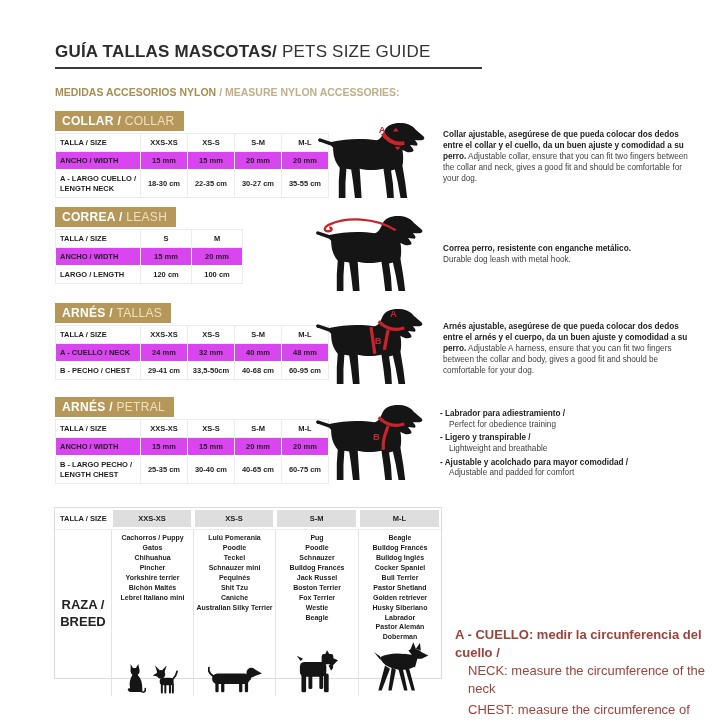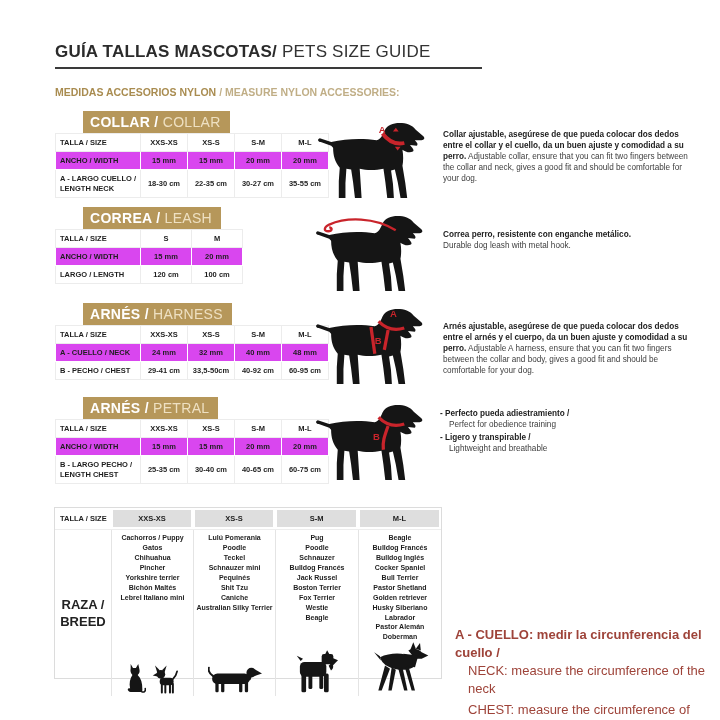--- a/index.html
+++ b/index.html
@@ -7,22 +7,22 @@
         font-family:"Liberation Sans","DejaVu Sans",sans-serif;color:#222;text-decoration:underline;}
 
   
   .title{position:absolute;left:55px;top:42px;font-size:17px;font-weight:bold;color:#2b2b2b;
          border-bottom:2px solid #3a3a3a;padding:0 52px 5px 0;letter-spacing:.2px;white-space:nowrap;}
   .title .t-en{font-weight:normal;color:#333;}
   .subtitle{position:absolute;left:55px;top:86px;font-size:10.5px;font-weight:bold;color:#a98c50;white-space:nowrap;}
   .subtitle .s-en{color:#c0ae86;text-align:right;}
 
   
-  .badge{position:absolute;left:55px;background:#b6975a;color:#fff;font-size:14px;font-weight:bold;
-         padding:3px 9px 3px 7px;letter-spacing:.3px;white-space:nowrap;margin-left:28px;}
+  .badge{position:absolute;left:55px;background:#b6975a;color:#fff;font-size:12px;font-weight:bold;
+         padding:3px 9px 3px 7px;letter-spacing:.3px;white-space:nowrap;}
   .badge .b-en{color:#eee0c2;font-weight:normal;}
 
   
   .spec-table{position:absolute;border-collapse:collapse;font-size:7.5px;color:#1e1e1e;}
   .spec-table th,.spec-table td{border:1px solid #ececec;font-weight:bold;text-align:center;
          padding:1px 2px;height:15px;background:#fff;}
   .spec-table .lbl{text-align:left;width:78px;padding-left:4px;line-height:1.25;}
   .spec-table .v4{width:42px;}
   .spec-table .v2{width:46px;}
   .spec-table tr.shaded th,.spec-table tr.shaded td{background:#d946ef;border-color:#fff;}
@@ -145,27 +145,27 @@
       <td>100 cm</td>
     </tr>
   </tbody>
     </table>
   <div class="dog-fig" style="left:314px;top:215px">
     <svg viewBox="0 0 120 84" width="114" height="80">
       <use href="#dog"></use>
       <path d="M86 16 C64 2 34 2 16 10 C10 13 10 17 15 17 C19 17 20 13 16 13" fill="none" stroke="#c9242b" stroke-width="2.4"></path>
     </svg>
   </div>
-  <div class="desc" style="top:230px">
+  <div class="desc" style="top:244px">
     <span class="d-es">Correa perro, resistente con enganche metálico.</span><br>
     <span class="d-en">Durable dog leash with metal hook.</span>
   </div>
 
   <div class="badge" style="top:303px">
-    <span>ARNÉS /</span> <span class="b-en">HARNESS</span>
+    <span>ARNÉS /</span> <span class="b-en">TALLAS</span>
   </div>
   <table class="spec-table" style="left:55px;top:325px">
     <tbody>
         <tr>
       <th class="lbl">TALLA / SIZE</th>
       <th class="v4">XXS-XS</th>
       <th class="v4">XS-S</th>
       <th class="v4">S-M</th>
       <th class="v4">M-L</th>
     </tr>
@@ -173,21 +173,21 @@
       <td class="lbl">A - CUELLO / NECK</td>
       <td>24 mm</td>
       <td>32 mm</td>
       <td>40 mm</td>
       <td>48 mm</td>
     </tr>
     <tr>
       <td class="lbl">B - PECHO / CHEST</td>
       <td>29-41 cm</td>
       <td>33,5-50cm</td>
-      <td>40-92 cm</td>
+      <td>40-68 cm</td>
       <td>60-95 cm</td>
     </tr>
   </tbody>
     </table>
   <div class="dog-fig" style="left:314px;top:308px">
     <svg viewBox="0 0 120 84" width="114" height="80">
       <use href="#dog"></use>
       <path d="M68 14 C76 22 86 24 95 21" stroke="#c9242b" stroke-width="3.4" fill="none"></path>
       <path d="M78 23 L74 44" stroke="#c9242b" stroke-width="3.4" fill="none"></path>
       <path d="M60 20 L64 48" stroke="#c9242b" stroke-width="3.4" fill="none"></path>
@@ -231,26 +231,30 @@
   <div class="dog-fig" style="left:314px;top:404px">
     <svg viewBox="0 0 120 84" width="114" height="80">
       <use href="#dog"></use>
       <path d="M68 14 C76 22 86 24 95 21" stroke="#c9242b" stroke-width="3.4" fill="none"></path>
       <path d="M78 23 C74 34 72 40 73 48" stroke="#c9242b" stroke-width="3.4" fill="none"></path>
       <text class="mark" x="62" y="38">B</text>
     </svg>
   </div>
   <div class="bullets" style="top:409px">
     <div class="bullet">
-      <div class="d-es">- Perfecto pueda adiestramiento /</div>
+      <div class="d-es">- Labrador para adiestramiento /</div>
       <div class="d-en">Perfect for obedience training</div>
     </div>
     <div class="bullet">
       <div class="d-es">- Ligero y transpirable /</div>
       <div class="d-en">Lightweight and breathable</div>
+    </div>
+    <div class="bullet">
+      <div class="d-es">- Ajustable y acolchado para mayor comodidad /</div>
+      <div class="d-en">Adjustable and padded for comfort</div>
     </div>
   </div>
 
   <div class="breed-table">
     <div class="bt-header">
       <div class="bt-corner">TALLA / SIZE</div>
       <div class="bt-size">XXS-XS</div>
       <div class="bt-size">XS-S</div>
       <div class="bt-size">S-M</div>
       <div class="bt-size">M-L</div>

